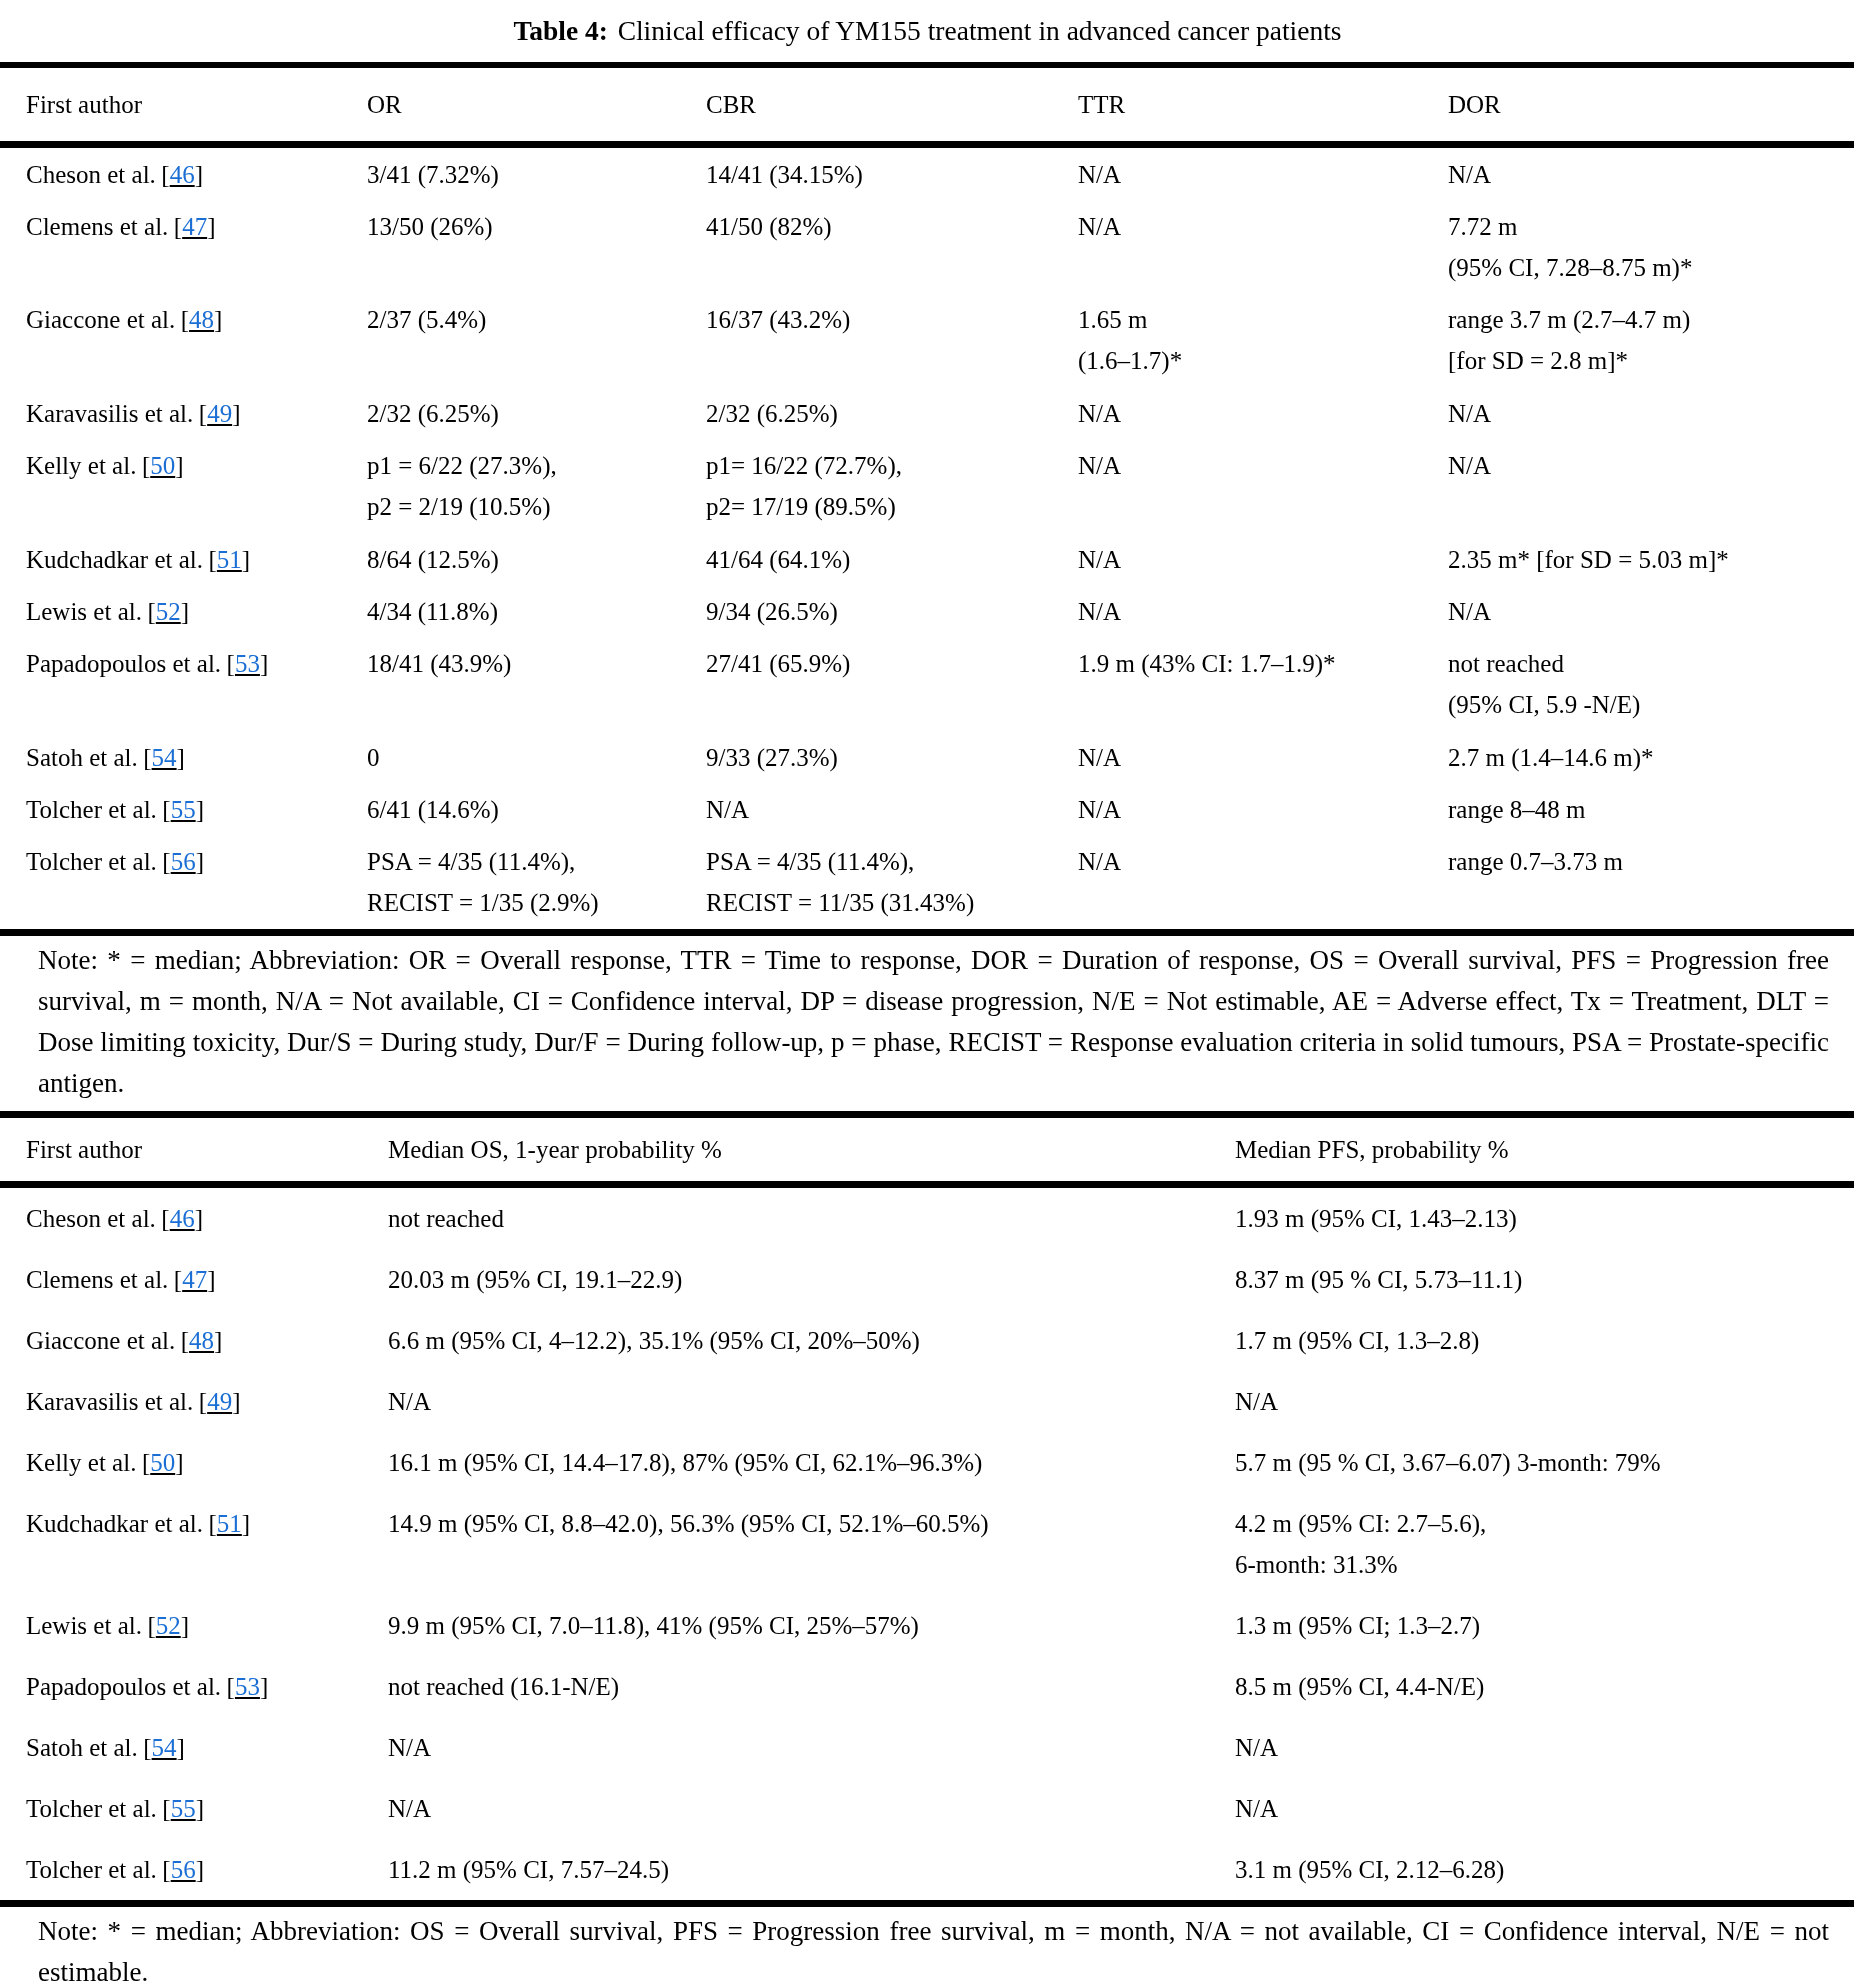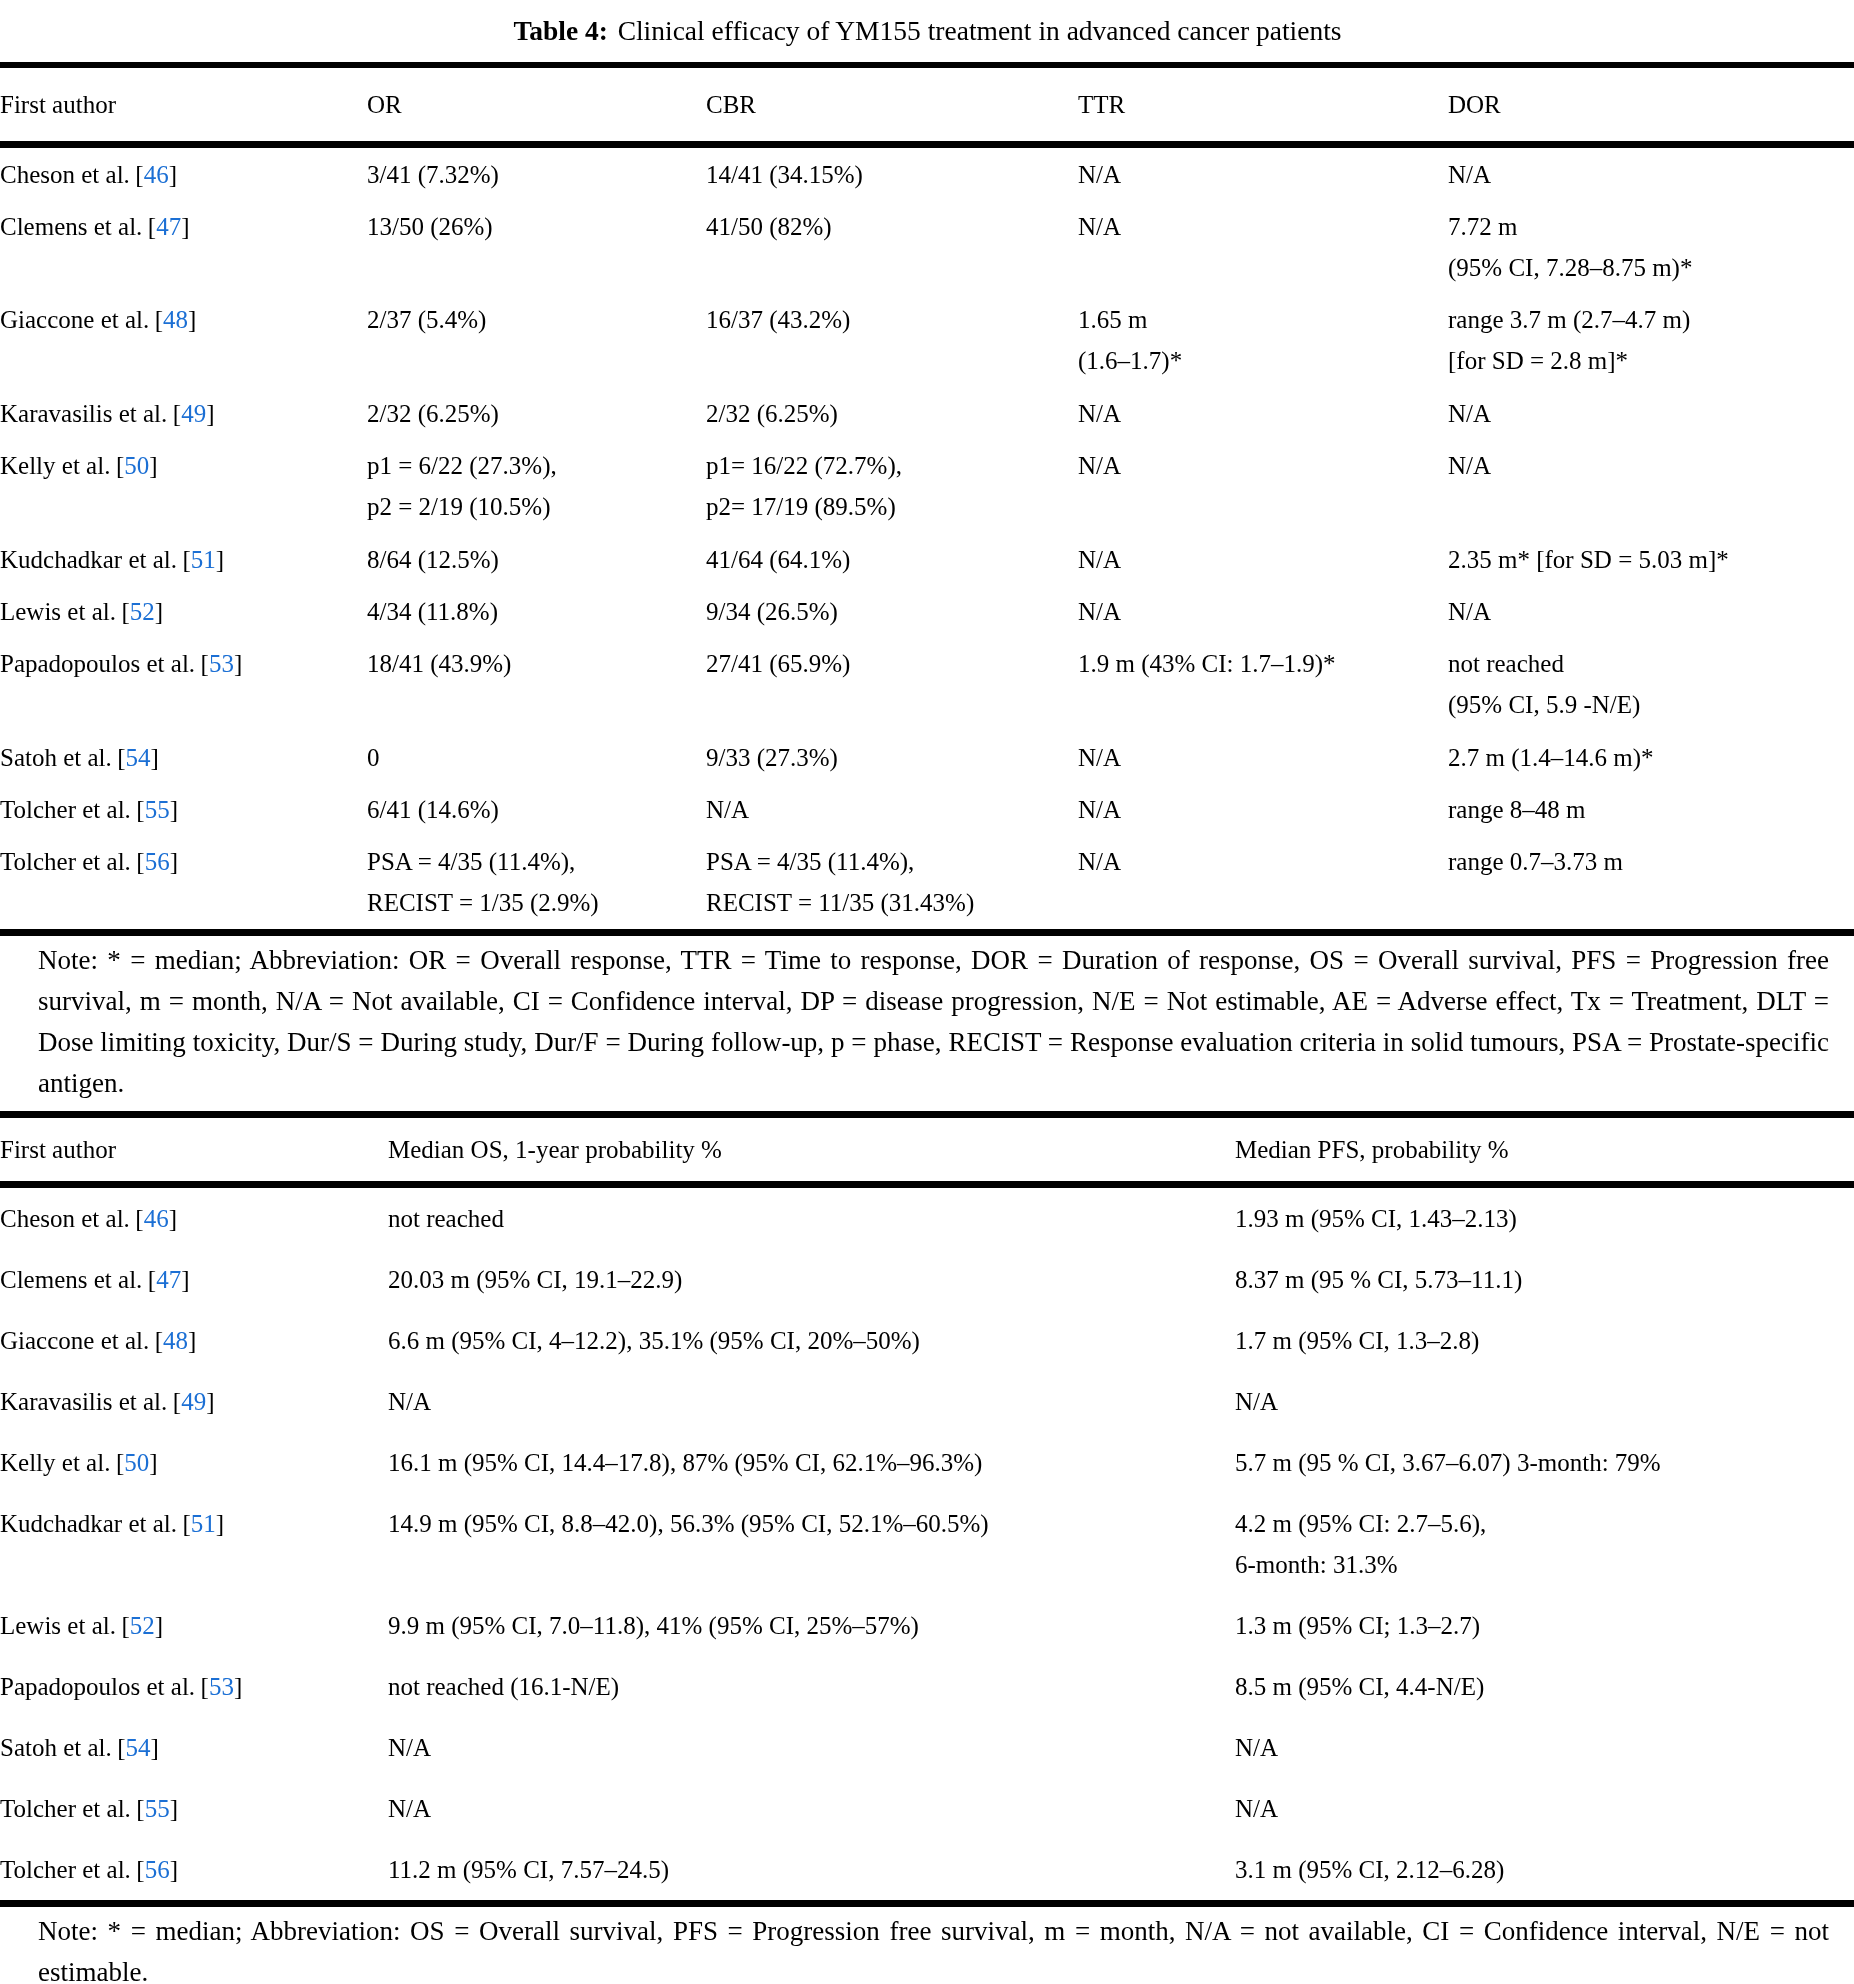--- a/index.html
+++ b/index.html
@@ -37,22 +37,22 @@
     text-align: left;
     vertical-align: top;
     font-weight: normal;
     white-space: pre-line;
     padding-right: 9.5px;
   }
   .t1-head th { padding-top: 16px; padding-bottom: 16px; }
   .t1-body td { padding-top: 5.7px; padding-bottom: 5.7px; }
   .t2-head th { padding-top: 11.4px; padding-bottom: 11.4px; }
   .t2-body td { padding-top: 10px; padding-bottom: 10px; }
-  td.col-author, th.col-author { }
-  .cite { margin-left: 0.22em; white-space: nowrap; }
+  td.col-author, th.col-author { padding-left: 26px; }
+  .cite { margin-left: 0.22em; white-space: nowrap; text-decoration: underline; }
   .cite-num { color: var(--link_blue); cursor: pointer; }
   .note {
     font-size: 27px;
     line-height: 41px;
     text-align: justify;
     padding: 4.7px 26px 6.6px 26px;
     margin-left: 12px;
   }
 </style>
 </head>

